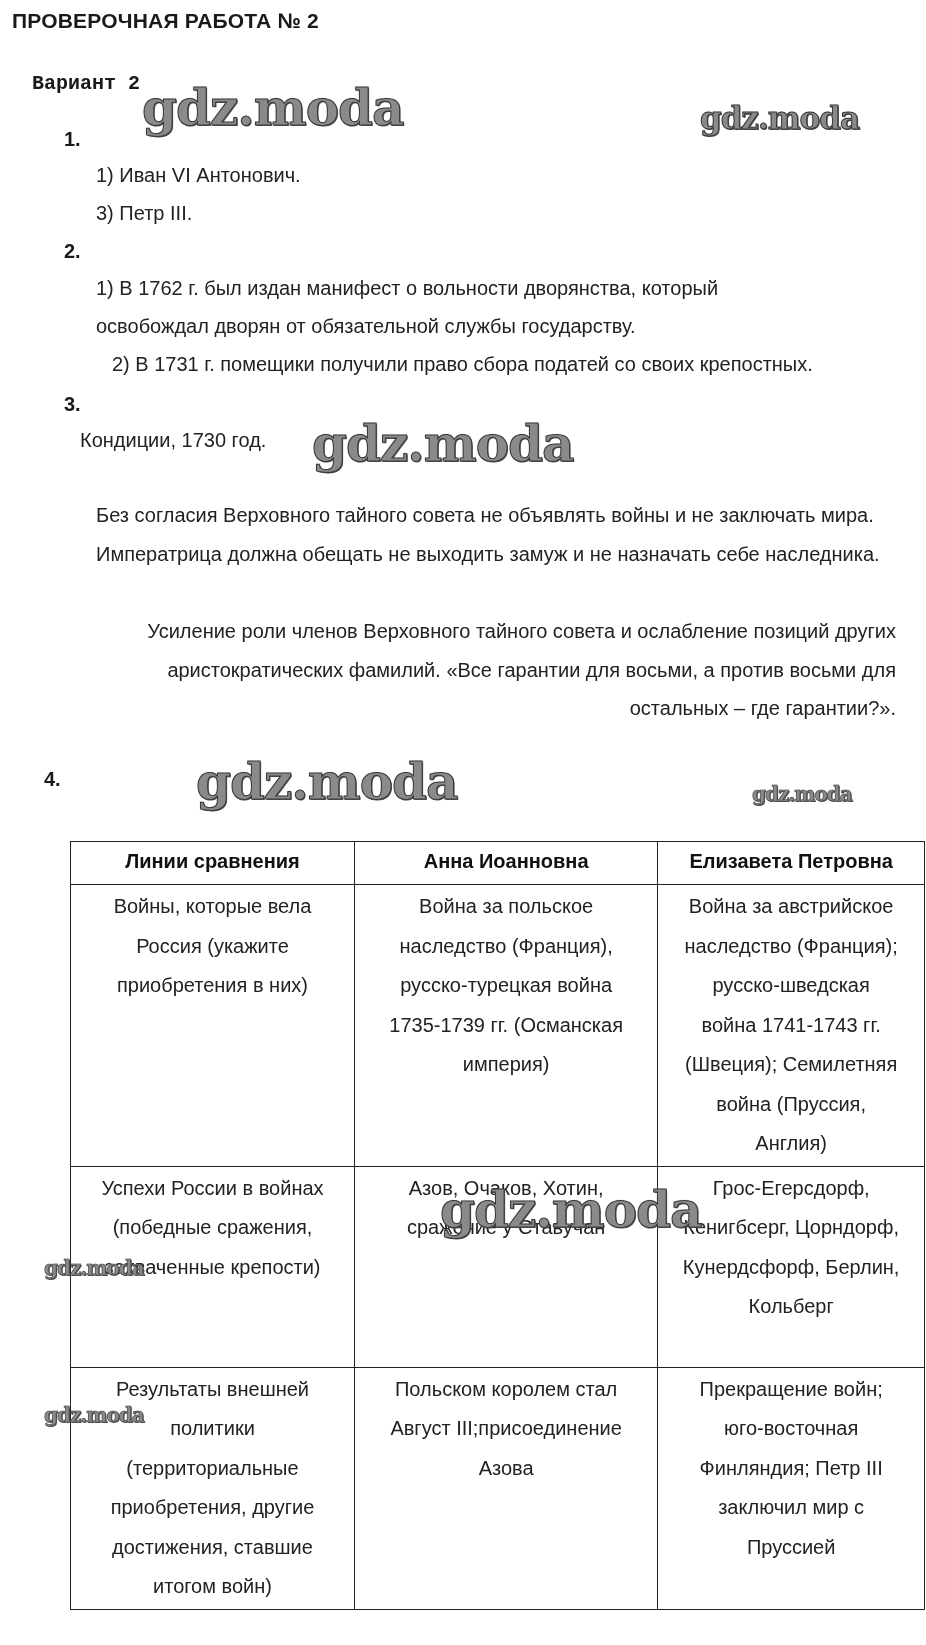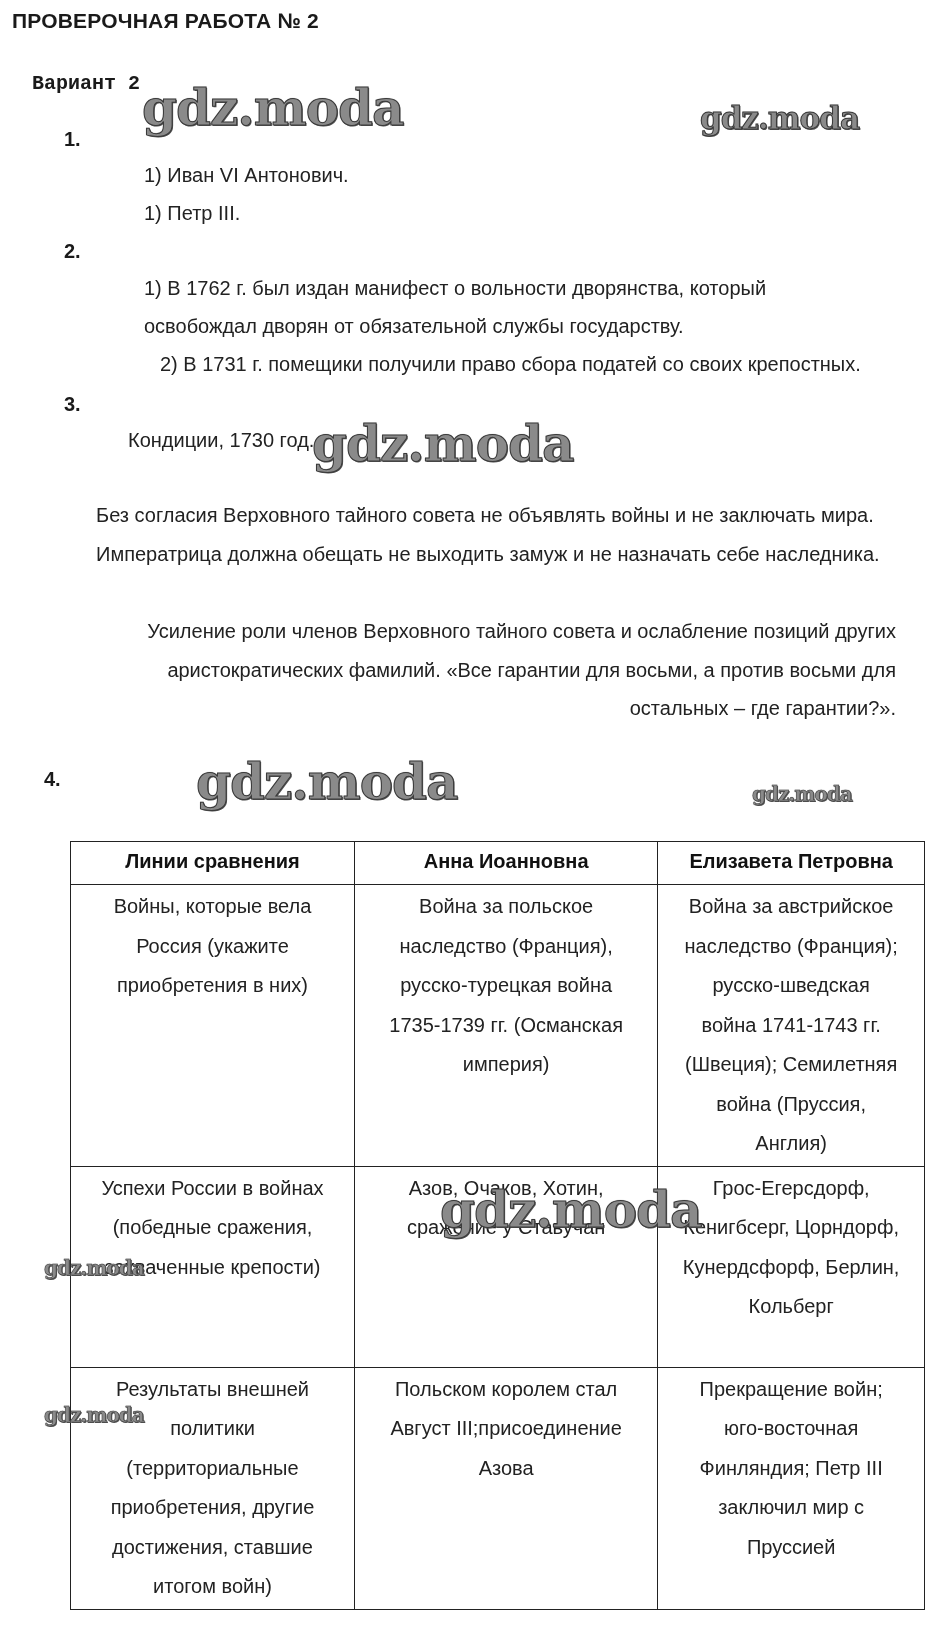--- a/index.html
+++ b/index.html
@@ -4,21 +4,21 @@
 <style>
   html, body { margin: 0; padding: 0; background: #ffffff; }
   body {
     width: 926px; height: 1645px; position: relative; overflow: hidden;
     font-family: "Liberation Sans", "DejaVu Sans", sans-serif; color: #1a1a1a;
   }
   .abs { position: absolute; }
   .title { left: 12px; top: 9px; font-size: 21px; font-weight: bold; letter-spacing: 0.2px; }
   .variant { left: 32px; top: 72px; font-size: 20px; font-weight: bold; font-family: Liberation Mono, monospace; }
   .qnum { font-size: 20px; font-weight: bold; }
-  .line { font-size: 20px; line-height: 38px; white-space: nowrap; color: #222; margin-left: 48px; }
+  .line { font-size: 20px; line-height: 38px; white-space: nowrap; color: #222; }
   .para { left: 100px; width: 800px; font-size: 20px; line-height: 38.5px; color: #222; }
   .wm {
     font-family: "DejaVu Serif", "Liberation Serif", serif; font-weight: bold;
     color: #8a8a8a; letter-spacing: -1px; white-space: nowrap;
     text-shadow: 0 0 1px #333, 1px 1px 0 #555;
     -webkit-text-stroke: 1px #3a3a3a;
     pointer-events: none;
   }
   .wm-big { font-size: 50px; }
   .wm-mid { font-size: 31px; }
@@ -38,21 +38,21 @@
   .row3 td { height: 232px; }
 </style>
 </head>
 <body>
 
 <div class="abs title">ПРОВЕРОЧНАЯ РАБОТА № 2</div>
 <div class="abs variant">Вариант 2</div>
 
 <div class="abs qnum" style="left:64px; top:128px;">1.</div>
 <div class="abs line" style="left:96px; top:156px;">1) Иван VI Антонович.</div>
-<div class="abs line" style="left:96px; top:194px;">1) Петр III.</div>
+<div class="abs line" style="left:96px; top:194px;">3) Петр III.</div>
 
 <div class="abs qnum" style="left:64px; top:240px;">2.</div>
 <div class="abs line" style="left:96px; top:269px;">1) В 1762 г. был издан манифест о вольности дворянства, который</div>
 <div class="abs line" style="left:96px; top:307px;">освобождал дворян от обязательной службы государству.</div>
 <div class="abs line" style="left:112px; top:345px;">2) В 1731 г. помещики получили право сбора податей со своих крепостных.</div>
 
 <div class="abs qnum" style="left:64px; top:393px;">3.</div>
 <div class="abs line" style="left:80px; top:421px;">Кондиции, 1730 год.</div>
 <div class="abs para" style="left:96px; top:496px;">Без согласия Верховного тайного совета не объявлять войны и не заключать мира. Императрица должна обещать не выходить замуж и не назначать себе наследника.</div>
 <div class="abs para" style="left:96px; top:612px;text-align:right;">Усиление роли членов Верховного тайного совета и ослабление позиций других аристократических фамилий. «Все гарантии для восьми, а против восьми для остальных – где гарантии?».</div>

